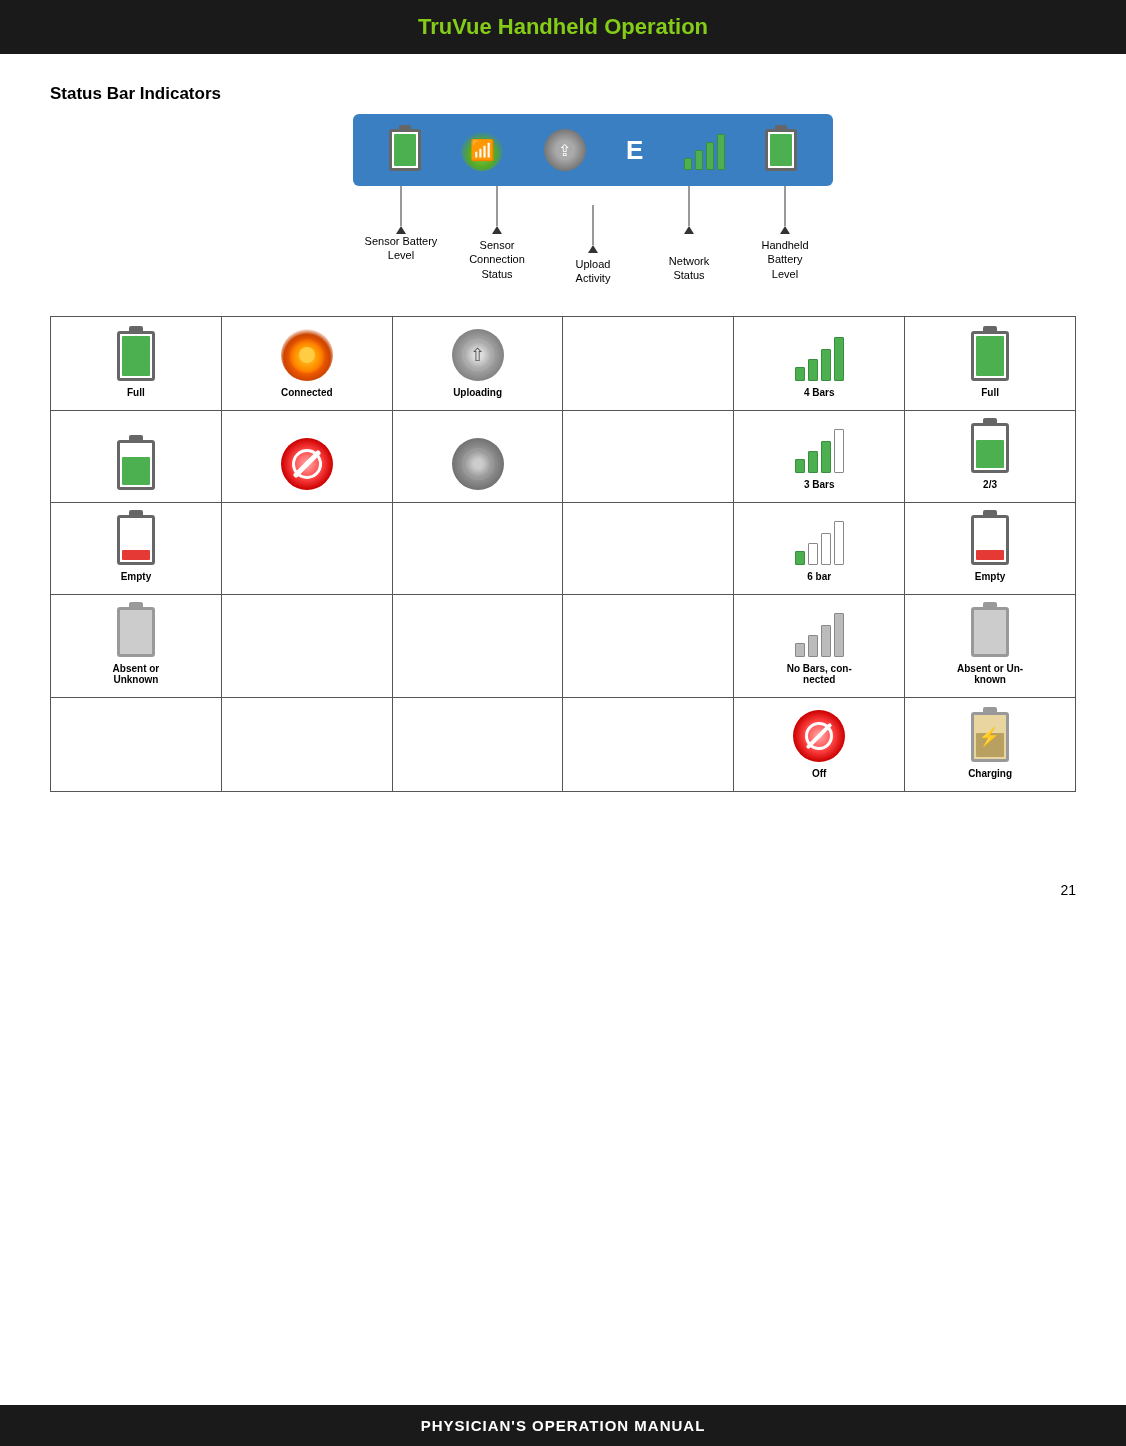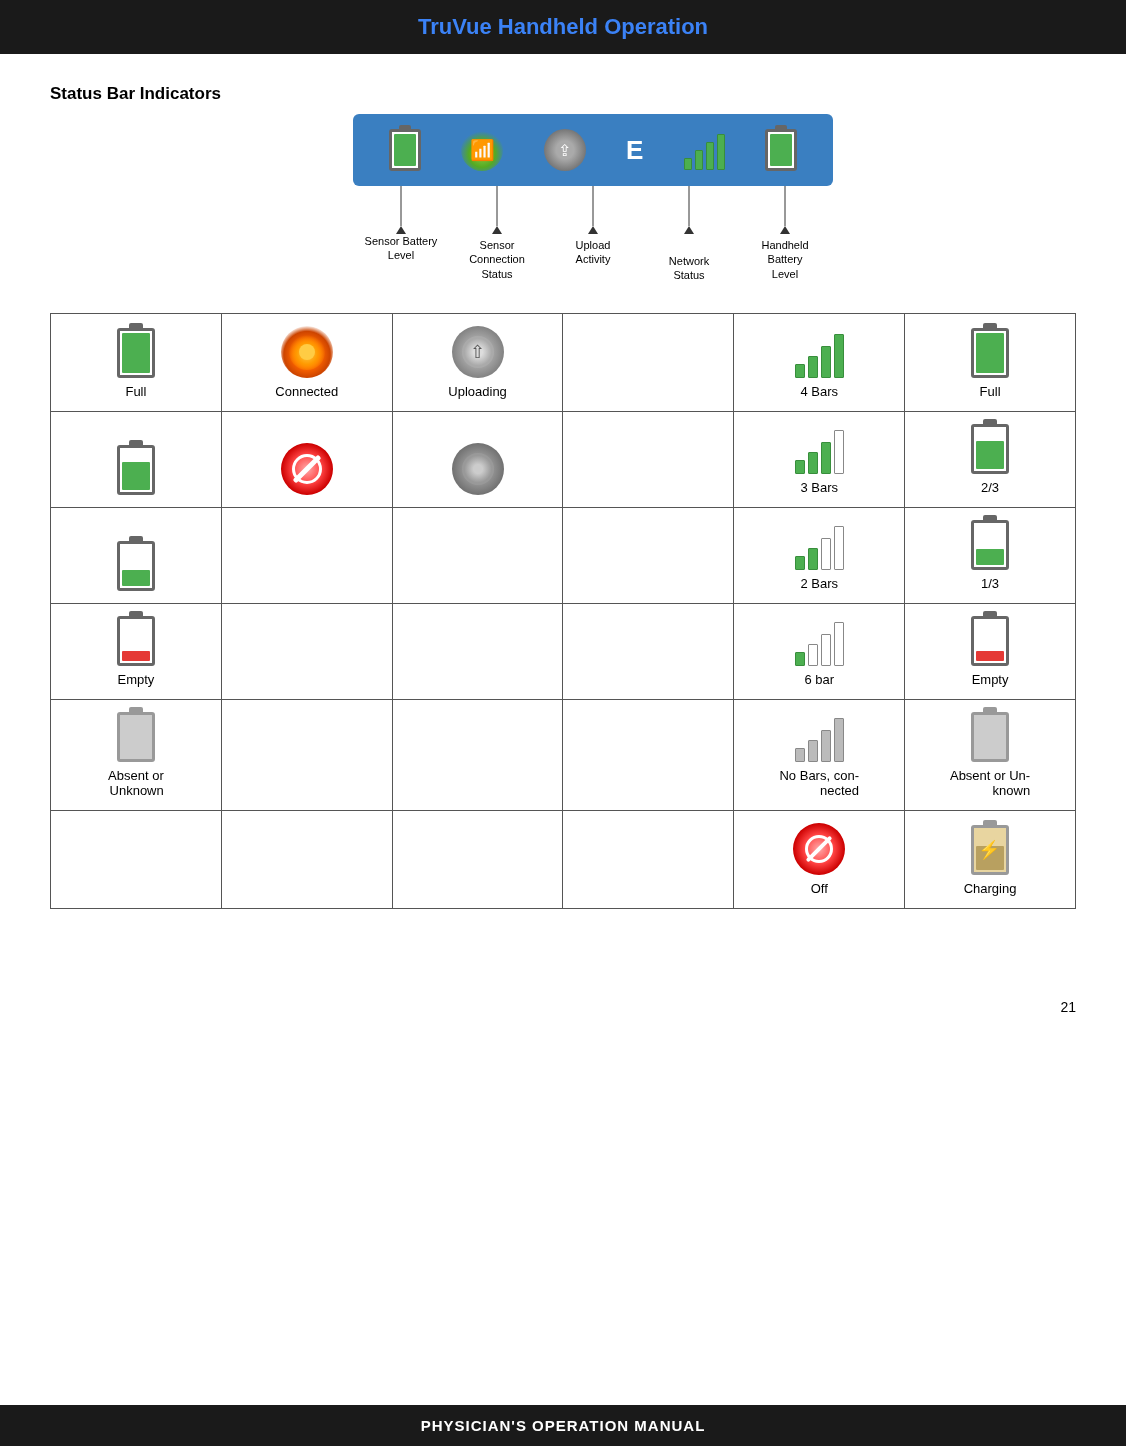--- a/index.html
+++ b/index.html
@@ -7,21 +7,21 @@
       font-family: Arial, sans-serif;
       background: #fff;
       width: 1126px;
       min-height: 1446px;
       position: relative;
     }
 
     
     .page-header {
       background: #1a1a1a;
-      color: #3b82f6;
+      color: #84cc16;
       text-align: center;
       padding: 14px 0;
       font-size: 22px;
       font-weight: bold;
     }
 
     
     .page-footer {
       background: #1a1a1a;
       color: #fff;
@@ -88,23 +88,23 @@
 
     
     .cell-icon-container {
       display: flex;
       flex-direction: column;
       align-items: center;
       gap: 6px;
     }
 
     .cell-label {
-      font-weight: normal;
-      font-size: 13px;
-      text-align: right;
+      font-weight: bold;
+      font-size: 10px;
+      text-align: center;
     }
 
     
     .battery {
       width: 38px;
       height: 50px;
       border: 3px solid #666;
       border-radius: 3px;
       background: #fff;
       position: relative;
@@ -297,21 +297,21 @@
         <div style="display:flex;flex-direction:column;align-items:center;width:80px;">
           <svg width="2" height="40">
               <line x1="1" y1="0" x2="1" y2="40" stroke="#333" stroke-width="1"></line>
             </svg>
           <svg width="10" height="8">
               <polygon points="5,0 0,8 10,8" fill="#333"></polygon>
             </svg>
           <div style="font-size:11px;text-align:center;line-height:1.3;margin-top:4px;">Sensor<br>Connection<br>Status</div>
         </div>
 
-        <div style="display:flex;flex-direction:column;align-items:center;width:80px;">
+        <div style="display:flex;flex-direction:column;align-items:center;width:80px;margin-top:19px;">
           <svg width="2" height="40">
               <line x1="1" y1="0" x2="1" y2="40" stroke="#333" stroke-width="1"></line>
             </svg>
           <svg width="10" height="8">
               <polygon points="5,0 0,8 10,8" fill="#333"></polygon>
             </svg>
           <div style="font-size:11px;text-align:center;line-height:1.3;margin-top:4px;">Upload<br>Activity</div>
         </div>
 
         <div style="display:flex;flex-direction:column;align-items:center;width:80px;">
@@ -430,51 +430,20 @@
       <td>
         <div class="cell-icon-container">
           <div class="battery">
             <div class="fill fill-twothird"></div>
           </div>
           <div class="cell-label">2/3</div>
         </div>
       </td>
     </tr>
 
-    <tr>
-      <td>
-        <div class="cell-icon-container">
-          <div class="battery">
-            <div class="fill fill-onethird"></div>
-          </div>
-        </div>
-      </td>
-      <td></td>
-      <td></td>
-      <td></td>
-      <td>
-        <div class="cell-icon-container">
-          <div class="signal-bars">
-            <div class="sig-bar filled" style="height:14px;"></div>
-            <div class="sig-bar filled" style="height:22px;"></div>
-            <div class="sig-bar empty" style="height:32px;"></div>
-            <div class="sig-bar empty" style="height:44px;"></div>
-          </div>
-          <div class="cell-label">2 Bars</div>
-        </div>
-      </td>
-      <td>
-        <div class="cell-icon-container">
-          <div class="battery">
-            <div class="fill fill-onethird"></div>
-          </div>
-          <div class="cell-label">1/3</div>
-        </div>
-      </td>
-    </tr>
 
     <tr>
       <td>
         <div class="cell-icon-container">
           <div class="battery">
             <div class="fill fill-empty"></div>
           </div>
           <div class="cell-label">Empty</div>
         </div>
       </td>

